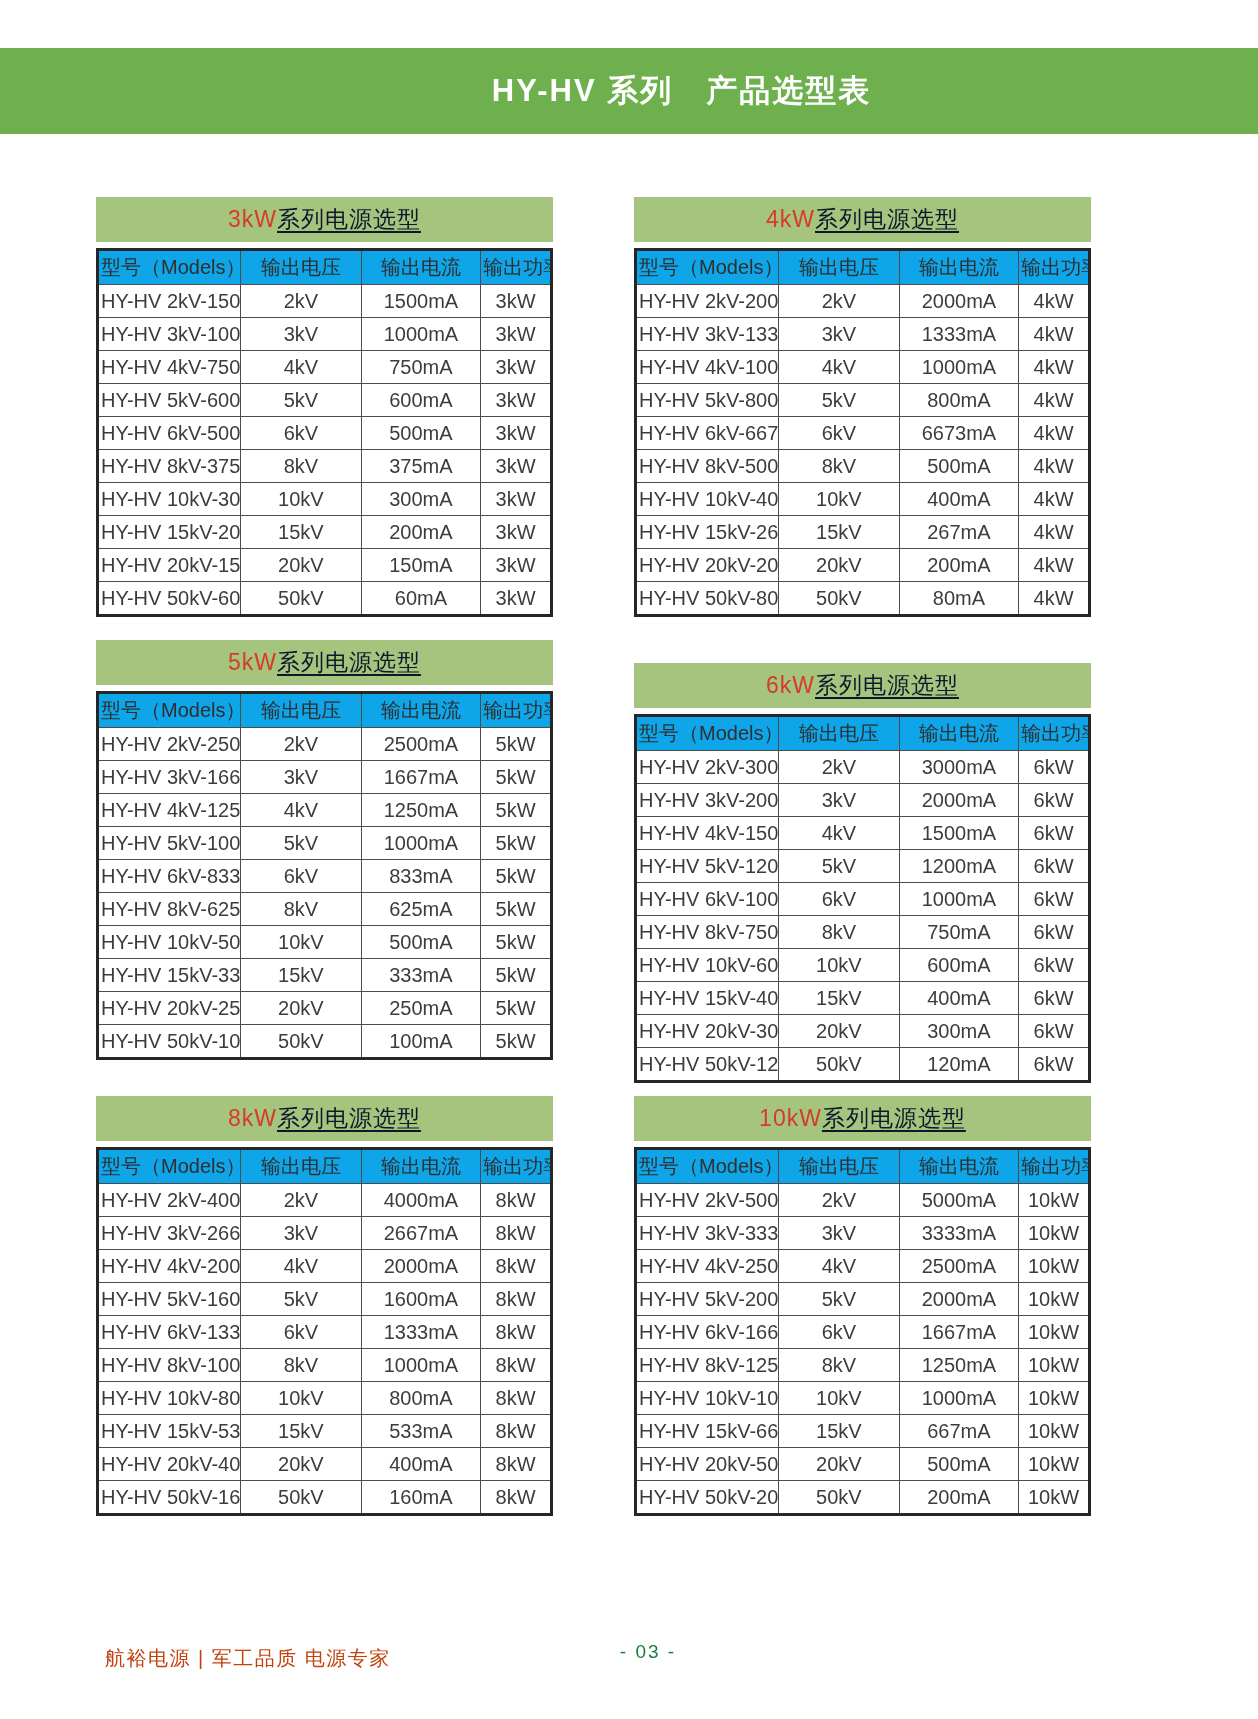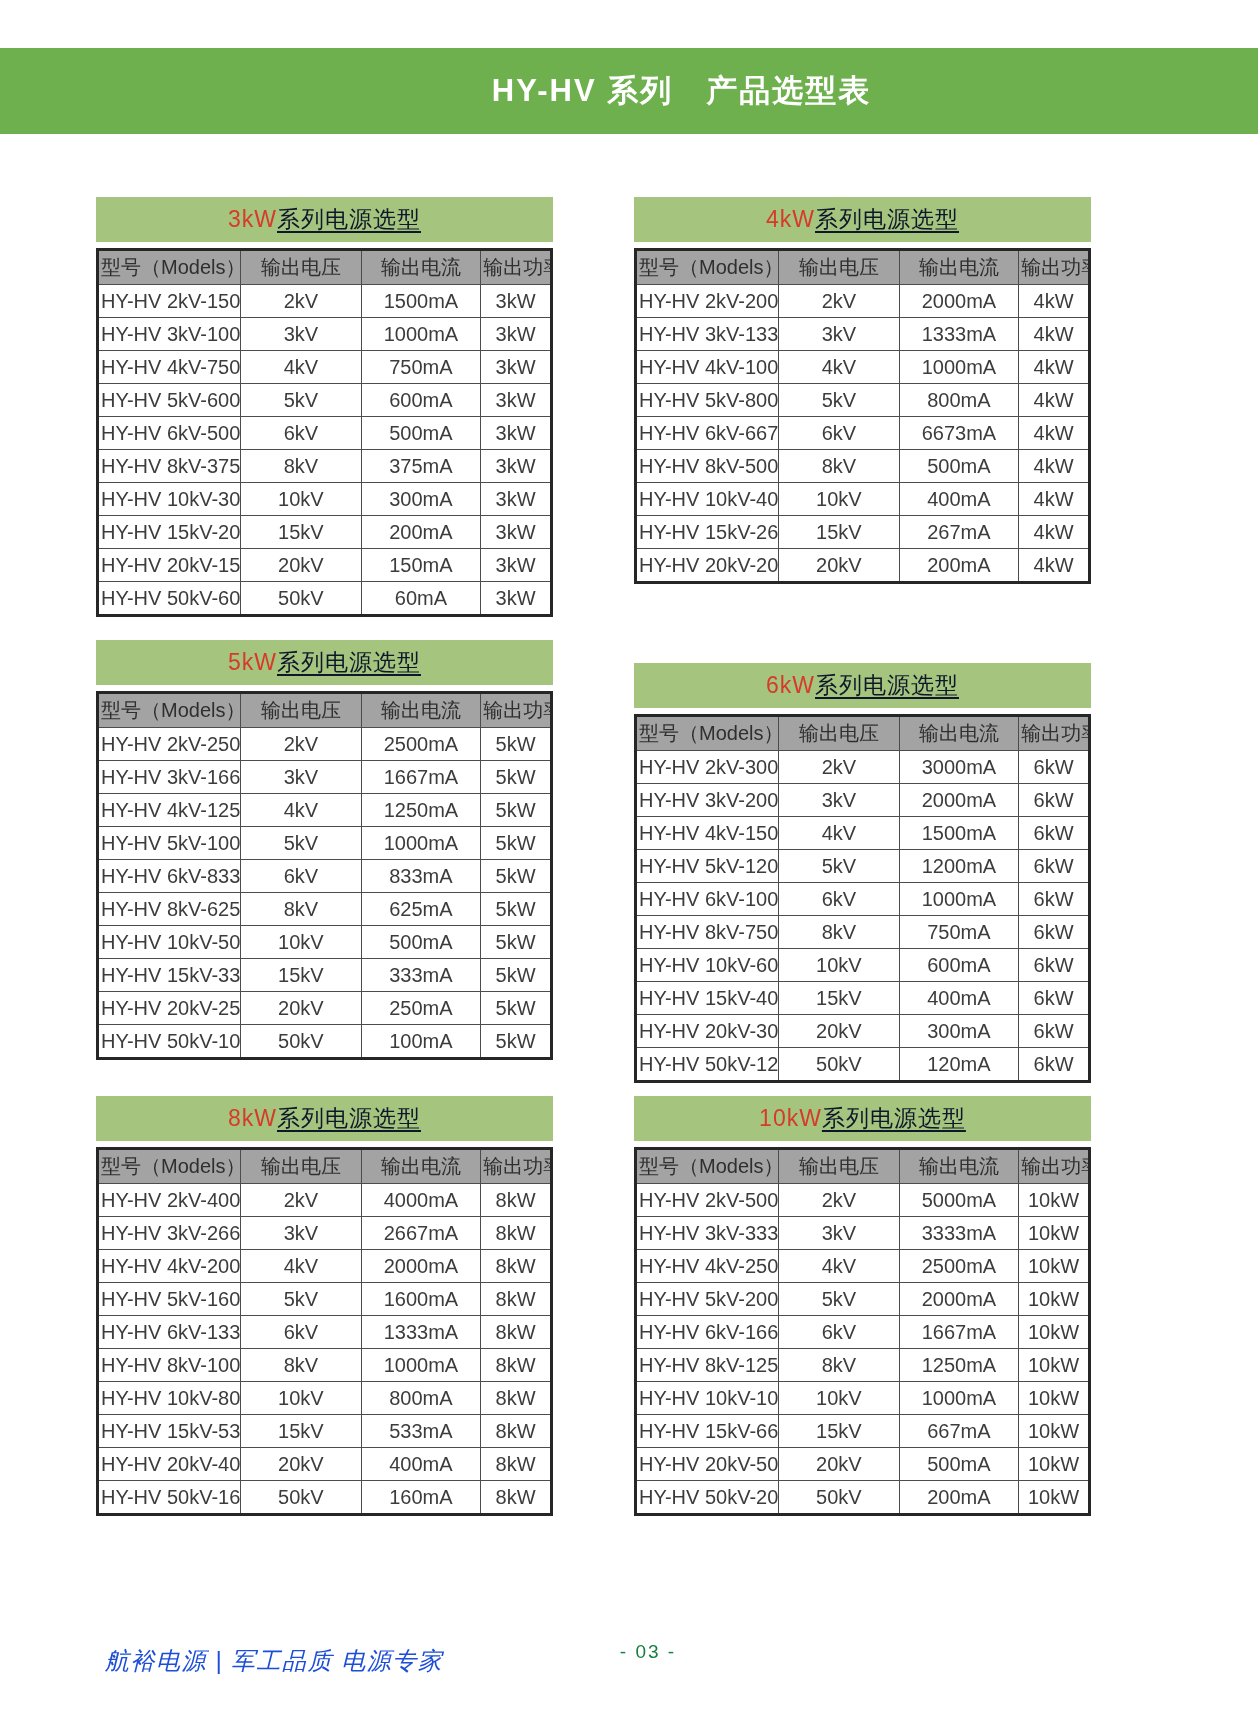--- a/index.html
+++ b/index.html
@@ -63,38 +63,37 @@
   table.models th, table.models td{
     border:1.5px solid #4c4c4c;
     text-align:center;
     vertical-align:middle;
     padding:0 2px;
     white-space:nowrap;
     overflow:hidden;
   }
   table.models th{
     height:33px;
-    background:#a3a3a3;
+    background:#0ea5e9;
     font-size:20px;
     font-weight:normal;
     color:#2f2f2f;
   }
   table.models td{
     height:32px;
     font-size:20px;
     color:#3c3c3c;
   }
   
   .footer-brand{
     position:absolute;
     left:105px; top:1645px;
-    font-size:24px;
-    color:#1d4ed8;
+    font-size:20px;
+    color:#c2410c;
     letter-spacing:1.5px;
-    font-style:italic;
   }
   .page-number{
     position:absolute;
     left:598px; top:1641px;
     width:100px;
     text-align:center;
     font-size:19px;
     color:#15803d;
     letter-spacing:2px;
   }
@@ -261,20 +260,26 @@
             <td>15kV</td>
             <td>267mA</td>
             <td>4kW</td>
           </tr>
           <tr>
             <td>HY-HV 20kV-200</td>
             <td>20kV</td>
             <td>200mA</td>
             <td>4kW</td>
           </tr>
+          <tr>
+            <td>HY-HV 50kV-80</td>
+            <td>50kV</td>
+            <td>80mA</td>
+            <td>4kW</td>
+          </tr>
         </tbody>
     </table>
   </div>
 
   <div class="tbl-block pos-3">
     <div class="tbl-title">
       <span class="accent">5kW</span>
       <span class="rest">系列电源选型</span>
     </div>
     <table class="models">

